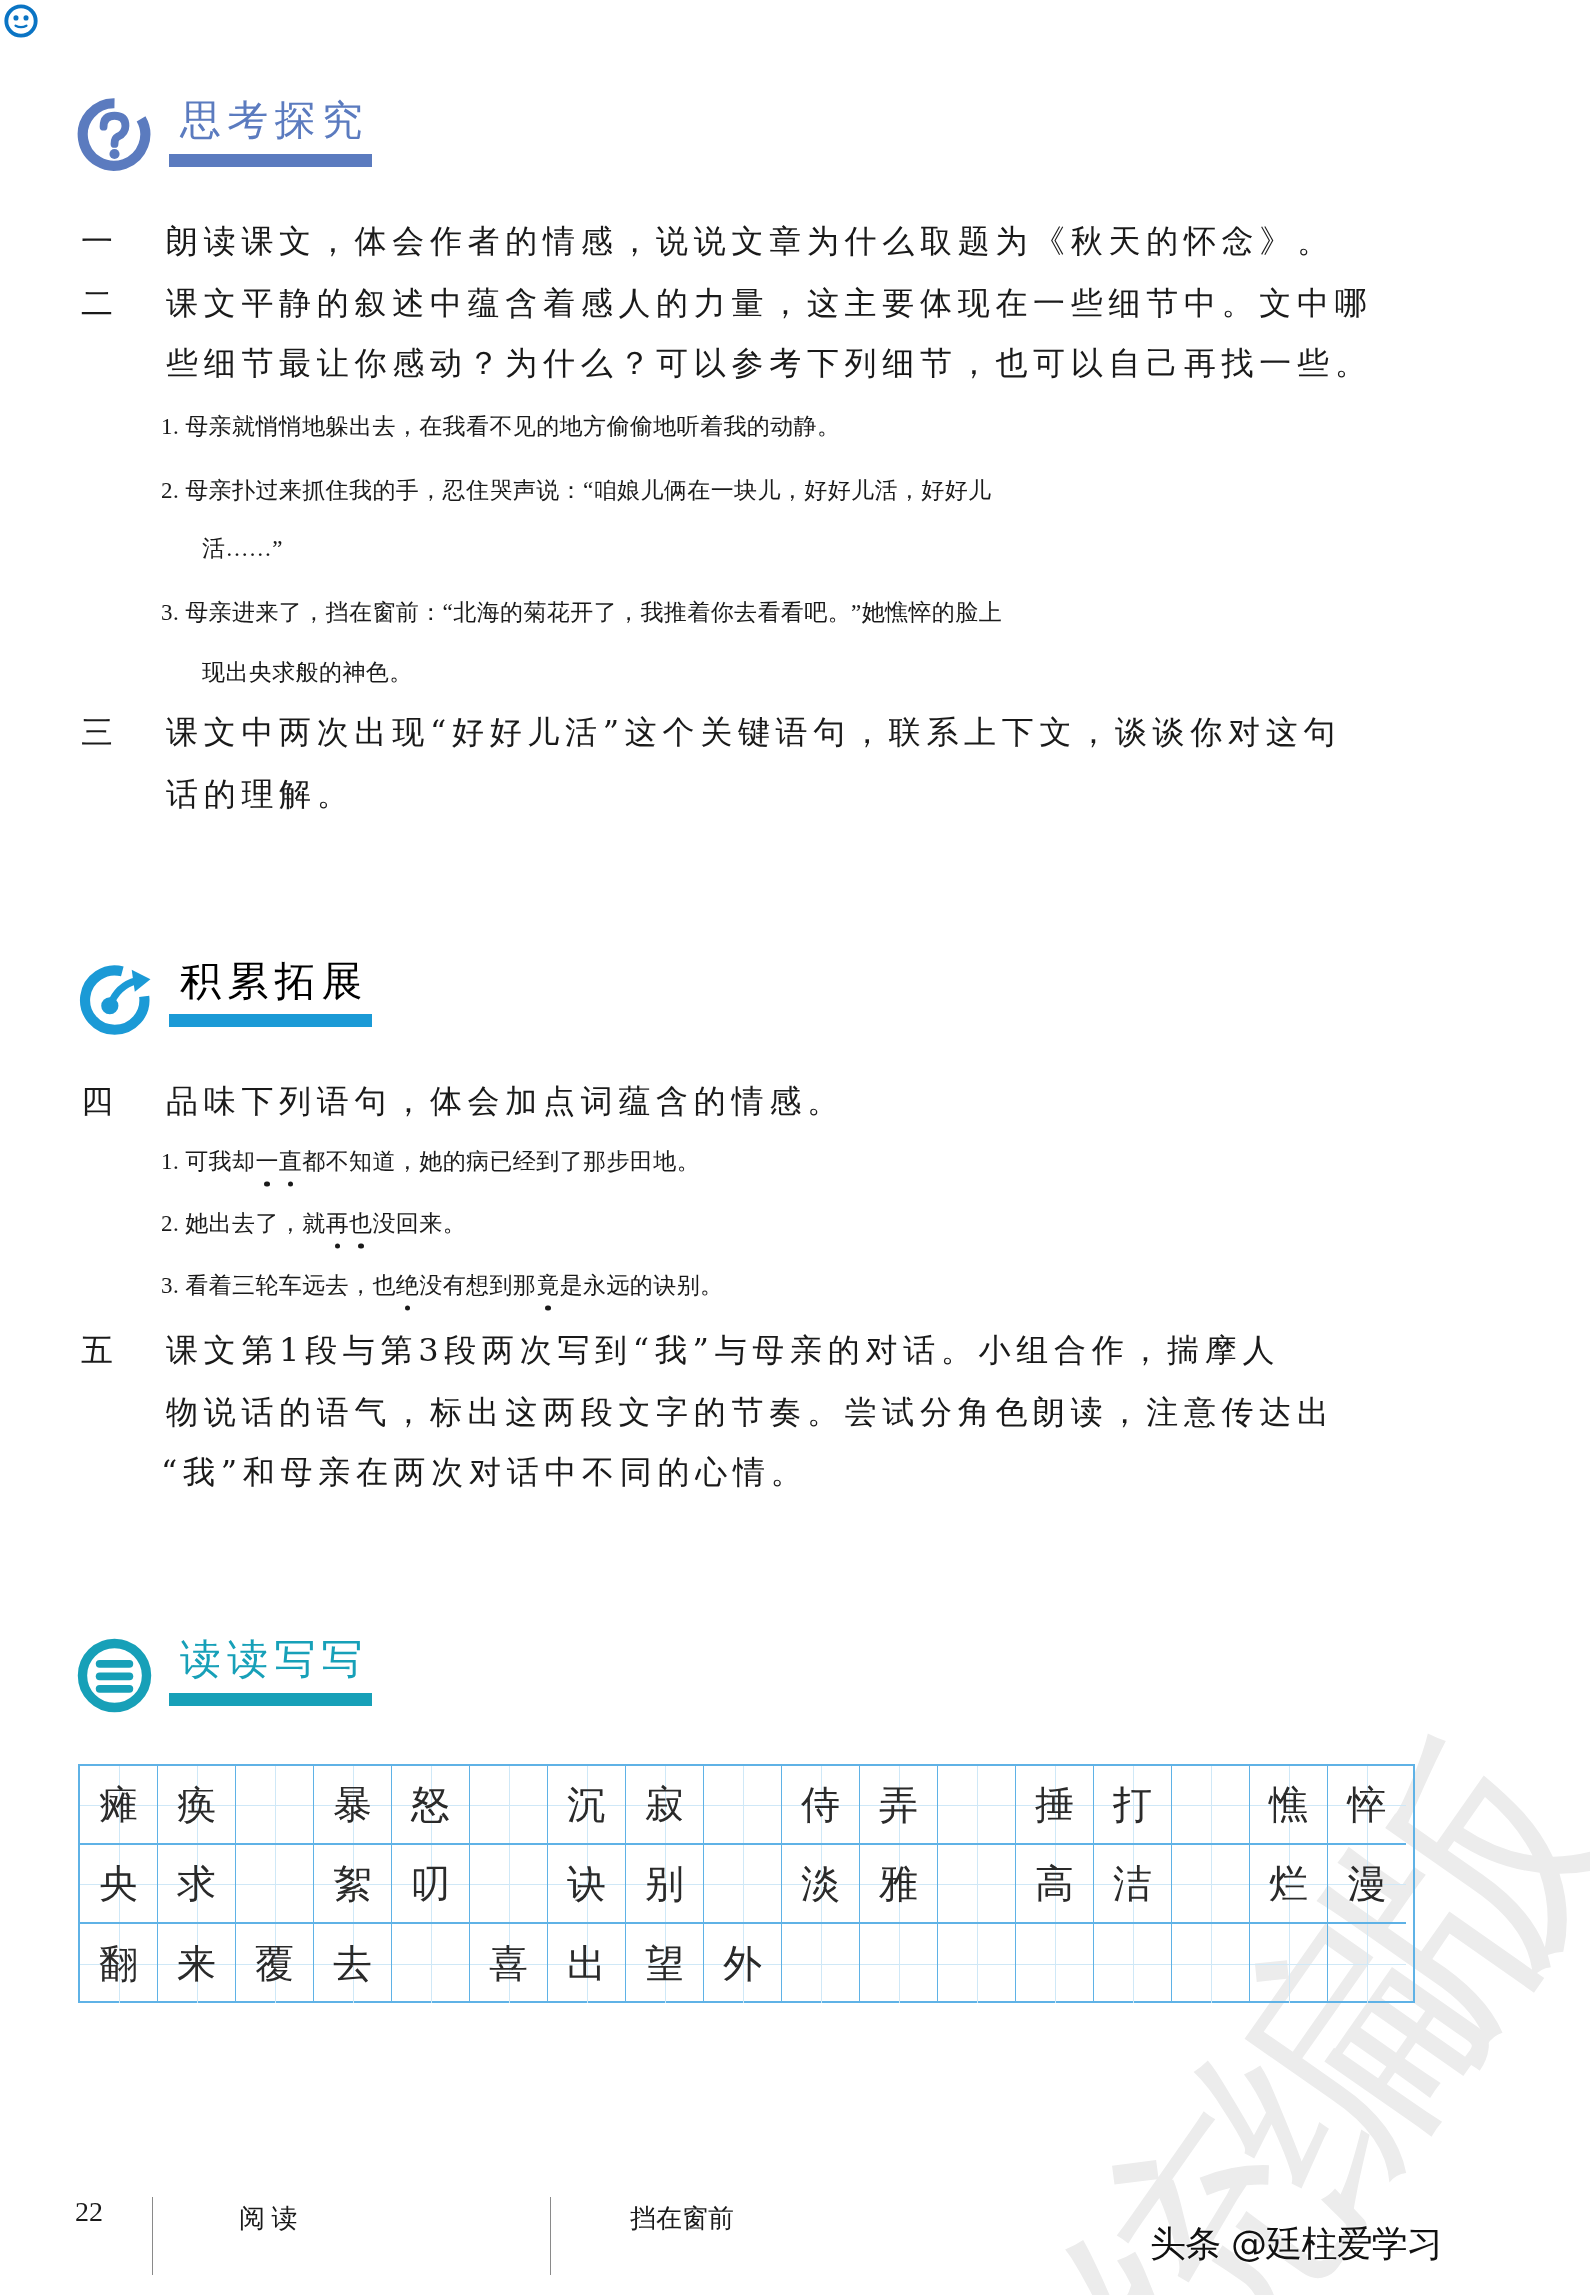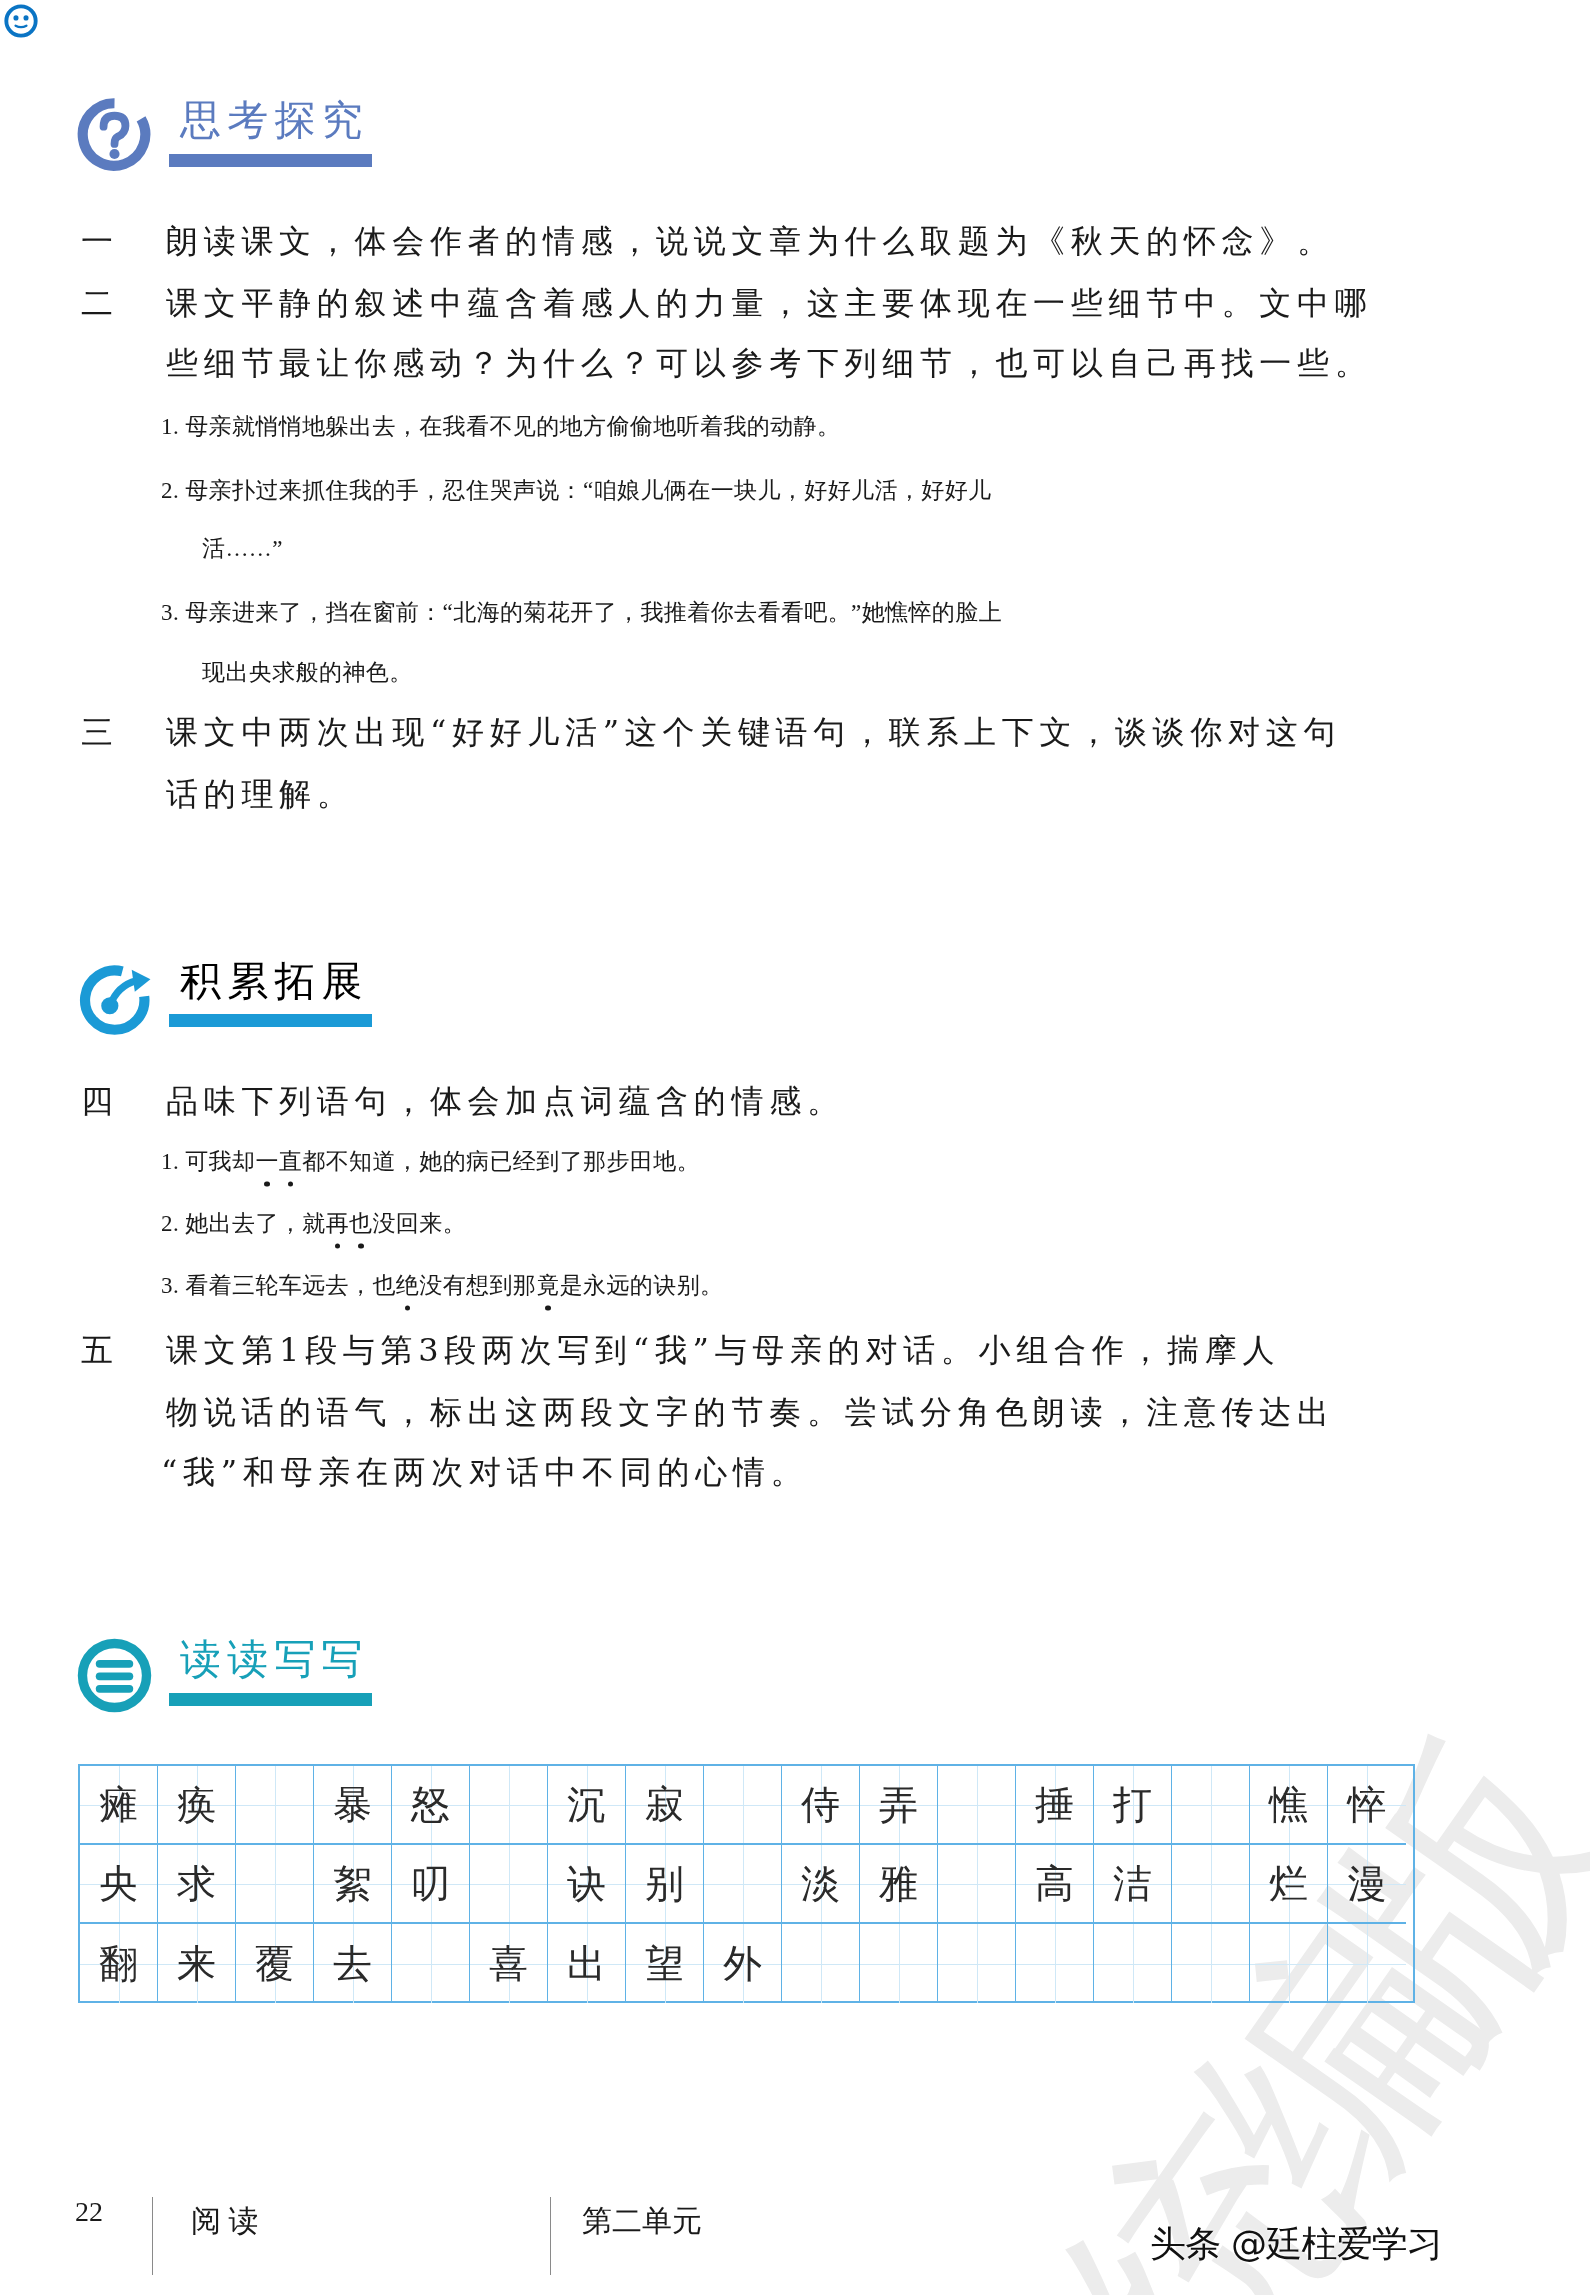--- a/index.html
+++ b/index.html
@@ -61,21 +61,21 @@
   }
   .cell::after {
     content: ""; position: absolute; top: 50%; left: 0; right: 0; height: 0;
     border-top: 1.2px solid #cfe8f7;
   }
   .cell span { position: relative; z-index: 1; }
 
   
   .footer-num { left: 75px; top: 2196px; font-family: "Liberation Serif", serif; font-size: 28px; }
   .footer-div { width: 0.8px; height: 78px; background: #8a8a8a; }
-  .footer-label { font-family: "Liberation Serif", "DejaVu Serif", serif; font-size: 30px; }
+  .footer-label { font-family: "Liberation Serif", "DejaVu Serif", serif; font-size: 26px; margin-left: 48px; }
 
   .watermark {
     left: 992px; top: 1906px; font-size: 258px; color: #ececec;
     transform: rotate(-55deg); transform-origin: center; white-space: nowrap;
     font-family: "DejaVu Serif", serif; letter-spacing: -31px; z-index: 0;
   }
   .attribution {
     left: 1150px; top: 2220px; font-family: "DejaVu Sans", "Liberation Sans", sans-serif;
     font-size: 36px; color: #111; white-space: nowrap; letter-spacing: -0.8px;
     text-shadow: 0 0 1.6px #fff, 0 0 3.1px #fff;
@@ -325,16 +325,16 @@
     </div>
     <div class="cell last-row">
       <span></span>
     </div>
   </div>
 
 <div class="abs footer-num">22</div>
 <div class="abs footer-div" style="left:152px;top:2197px;"></div>
 <div class="abs footer-label" style="left:191px;top:2201px;">阅 读</div>
 <div class="abs footer-div" style="left:550px;top:2197px;"></div>
-<div class="abs footer-label" style="left:582px;top:2201px;">第二单元</div>
+<div class="abs footer-label" style="left:582px;top:2201px;">挡在窗前</div>
 
 <div class="abs attribution">头条 @廷柱爱学习</div>
 
 
 </body></html>

